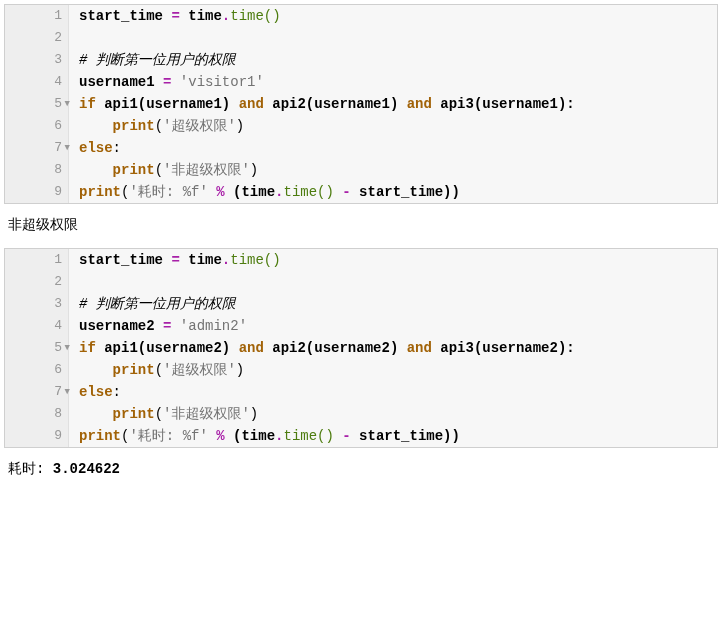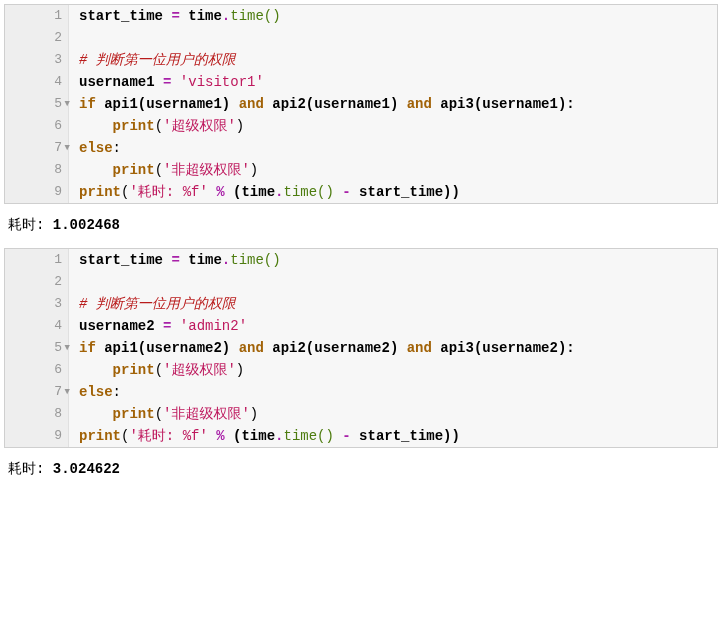--- a/index.html
+++ b/index.html
@@ -7,22 +7,22 @@
 .code-block { border: 1px solid #cfcfcf; background: #f7f7f7; margin-bottom: 6px; }
 .code-line { display: flex; align-items: stretch; min-height: 22px; line-height: 22px; }
 .gutter { width: 64px; display: flex; align-items: center; justify-content: flex-end; padding-right: 6px; background: #eeeeee; color: #999; border-right: 1px solid #e0e0e0; position: relative; user-select: none; }
 .ln { font-size: 13px; color: #989898; }
 .fold { position: absolute; right: -2px; top: 50%; transform: translateY(-50%); font-size: 9px; color: #999; }
 .code { padding-left: 10px; white-space: pre; flex: 1; }
 .tk-name { color: #000; font-weight: bold; }
 .tk-op { color: #a820a8; font-weight: bold; }
 .tk-punc { color: #000; }
 .tk-attr { color: #4d7c0f; }
-.tk-cmt { color: #b91c1c; font-style: italic; }
-.tk-str { color: #be185d; }
+.tk-cmt { color: #000000; font-style: italic; }
+.tk-str { color: #737373; }
 .tk-kw { color: #a16207; font-weight: bold; }
 .output { padding: 4px 4px 12px 4px; line-height: 22px; font-family: Consolas, Monaco, 'Courier New', monospace; }
 .output .bold { font-weight: bold; }
 </style>
 </head>
 <body>
 
 <div class="code-block">
   <div class="code-line">
     <div class="gutter">
@@ -76,21 +76,21 @@
   </div>
   <div class="code-line">
     <div class="gutter">
         <span class="ln">9</span>
       </div>
     <div class="code"><span class="tk-kw">print</span><span class="tk-punc">(</span><span class="tk-str">'耗时: %f'</span><span> </span><span class="tk-op">%</span><span class="tk-name"> (time</span><span class="tk-op">.</span><span class="tk-attr">time() </span><span class="tk-op">-</span><span class="tk-name"> start_time))</span></div>
   </div>
 </div>
 
 <div class="output">
-  <div><span>耗时: </span><span class="bold">1.002468</span></div>
+  <div>非超级权限</div>
 </div>
 
 <div class="code-block">
   <div class="code-line">
     <div class="gutter">
         <span class="ln">1</span>
       </div>
     <div class="code"><span class="tk-name">start_time </span><span class="tk-op">=</span><span class="tk-name"> time</span><span class="tk-op">.</span><span class="tk-attr">time()</span></div>
   </div>
   <div class="code-line">

